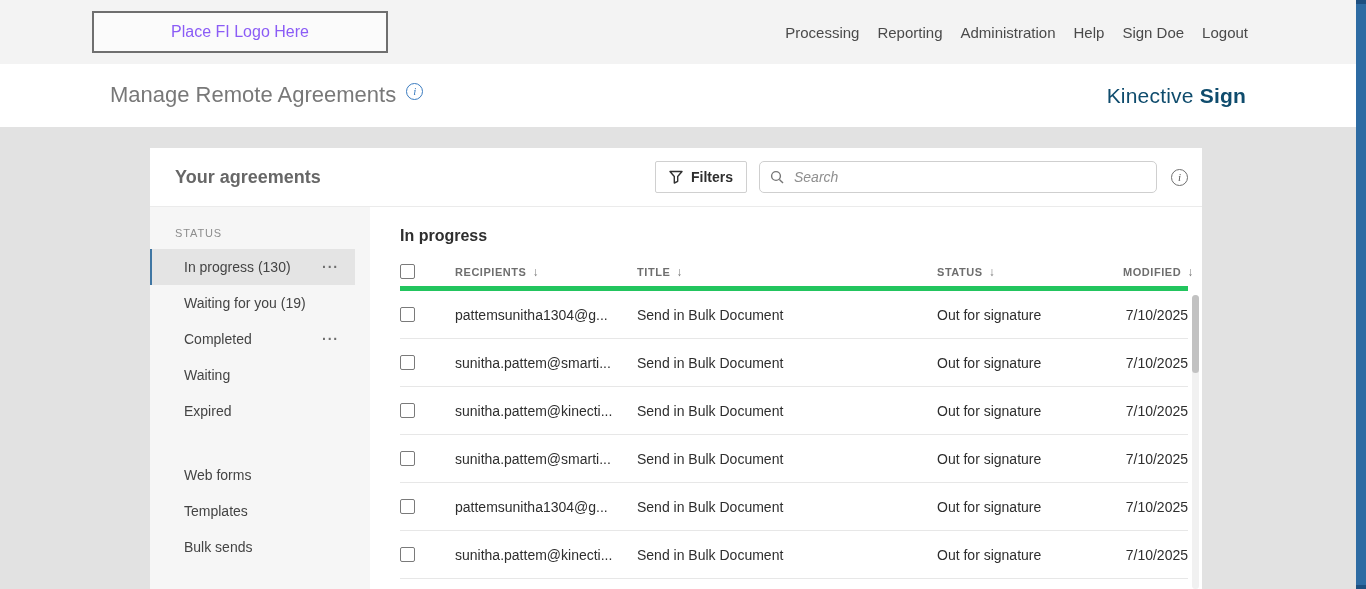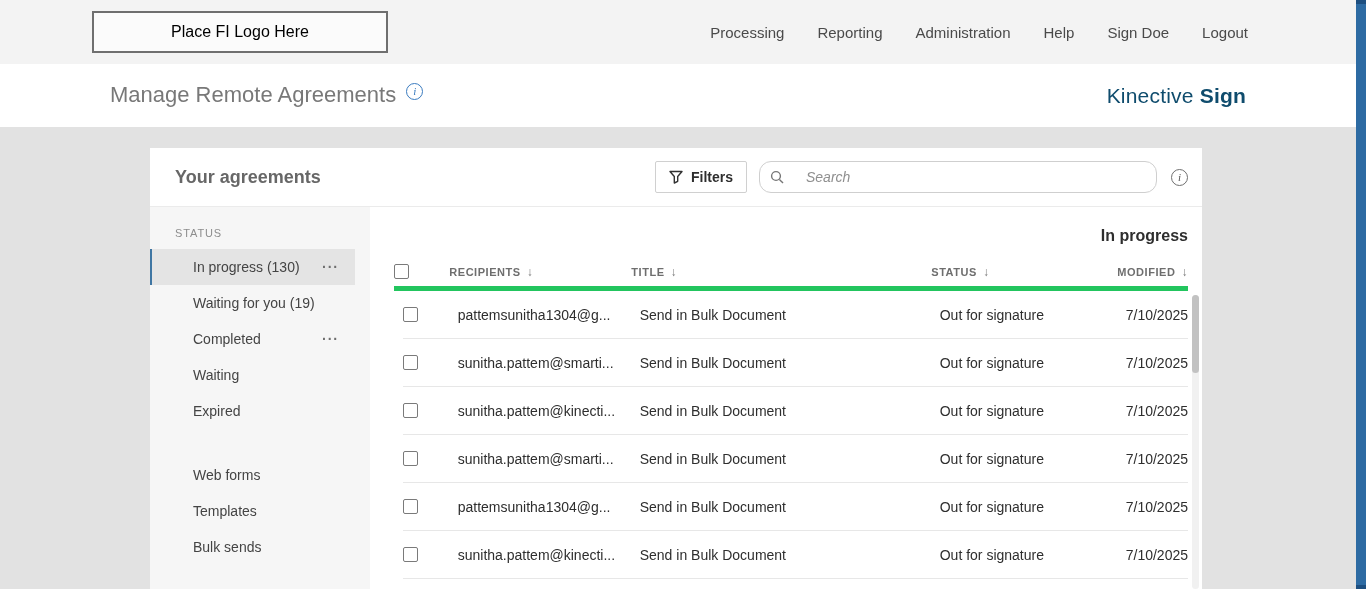--- a/index.html
+++ b/index.html
@@ -7,23 +7,23 @@
   body {
     width:1366px; height:589px; overflow:hidden; position:relative;
     font-family:"Liberation Sans", sans-serif; background:#e2e2e2;
   }
 
   
   .topbar { height:64px; background:#f3f3f3; display:flex; align-items:center; }
   .logo-box {
     margin-left:92px; width:296px; height:42px; border:2px solid #6f6f6f;
     background:#fbfbfb; display:flex; align-items:center; justify-content:center;
-    font-size:16px; color:#000000;
-  }
-  .topnav { margin-left:auto; margin-right:118px; display:flex; gap:33px; font-size:15px; color:#4a4a4a; }
+    font-size:16px; color:#8b5cf6;
+  }
+  .topnav { margin-left:auto; margin-right:118px; display:flex; gap:18px; font-size:15px; color:#4a4a4a; }
   .nav-item { cursor:pointer; white-space:nowrap; }
 
   
   .pageheader { height:63px; background:#fff; display:flex; align-items:center; padding:0 120px 0 94px; }
   .title-wrap { display:flex; align-items:flex-start; gap:10px;margin-left:16px; }
   .page-title { font-size:22px; font-weight:400; color:#787878; margin:0; line-height:1.2; }
   .icon-circle {
     width:17px; height:17px; border-radius:50%; display:inline-flex; align-items:center; justify-content:center;
     font-size:11px; font-style:italic; font-family:"Liberation Serif", serif; line-height:1; cursor:pointer;
   }
@@ -39,43 +39,43 @@
     flex:0 0 59px; display:flex; align-items:center;
     padding:0 14px 0 25px; border-bottom:1px solid #ebebeb;
   }
   .panel-title { font-size:18px; font-weight:600; color:#676767; margin:0; }
   .filters-btn {
     margin-left:auto; height:32px; display:flex; align-items:center; gap:8px; padding:0 13px;
     background:#fff; border:1px solid #d0d0d0; border-radius:2px;
     font-family:inherit; font-size:14px; font-weight:600; color:#2e2e2e; cursor:pointer;
   }
   .search-box {
-    margin-left:12px; width:398px; height:32px; border:1px solid #cfcfcf; border-radius:12px;
-    display:flex; align-items:center; padding:0 10px; gap:20px; background:#fff;
+    margin-left:12px; width:398px; height:32px; border:1px solid #cfcfcf; border-radius:5px;
+    display:flex; align-items:center; padding:0 10px; gap:8px; background:#fff;
   }
   .search-box input { border:0; outline:0; flex:1; font-size:14px; font-family:inherit; color:#333; background:transparent; }
   .search-box input::placeholder { font-style:italic; color:#8f8f8f; }
 
   .card-body { flex:1; display:flex; min-height:0; }
 
   
   .sidebar { flex:0 0 220px; background:#f6f6f6; padding-top:10px; }
   .sidebar-label { font-size:11px; color:#8d8d8d; letter-spacing:.08em; padding:10px 0 10px 25px; }
   .side-item {
     height:36px; display:flex; align-items:center;
-    border-left:2px solid transparent; padding-left:41px; padding-right:16px; margin-right:15px;
+    border-left:2px solid transparent; padding-left:32px; padding-right:16px; margin-right:15px;
     font-size:14px; color:#444; cursor:pointer;
   }
   .side-item.selected { background:#e4e4e4; border-left-color:#3f76a3; }
   .side-label { flex:1; }
   .dots { color:#6e6e6e; font-weight:700; font-size:14px; letter-spacing:1px; cursor:pointer; }
   .lib-group { margin-top:28px; }
 
   
-  .table-area { flex:1; position:relative; padding:0 14px 0 30px; display:flex; flex-direction:column; min-width:0;align-items:flex-end; }
+  .table-area { flex:1; position:relative; padding:0 14px 0 30px; display:flex; flex-direction:column; min-width:0; }
   .table-title { font-size:16px; font-weight:700; color:#2e2e2e; margin:20px 0 12px; }
   .thead, .trow { display:grid; grid-template-columns:55px 182px 300px 186px 1fr; align-items:center; }
   .thead { height:34px; border-bottom:5px solid #22c55e; font-size:11px; font-weight:700; color:#6e6e6e; letter-spacing:.05em; }
   .col { display:flex; align-items:center; gap:6px; cursor:pointer; }
   .col.right { justify-content:flex-end; white-space:nowrap; }
   .arr { font-size:12px; color:#7a7a7a; font-weight:400; }
   .trow { height:48px; border-bottom:1px solid #e7e7e7; font-size:14px; color:#2e2e2e; background:#fff; }
   .cell { overflow:hidden; white-space:nowrap; }
   .cell.right { text-align:right; }
   .checkbox { width:15px; height:15px; border:1.5px solid #7a7a7a; border-radius:2px; background:#fff; display:inline-block; cursor:pointer; }

